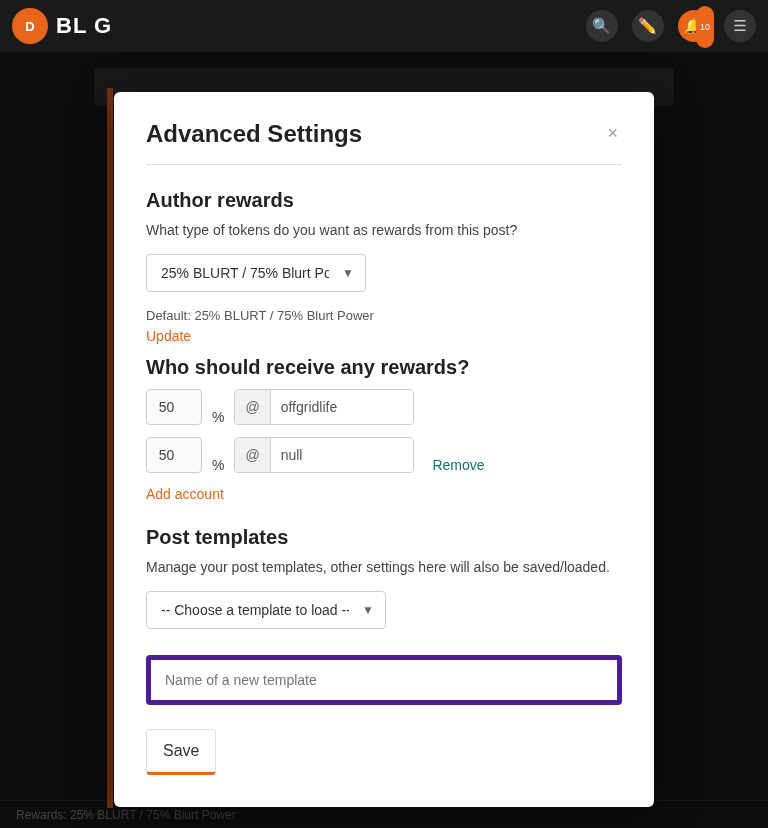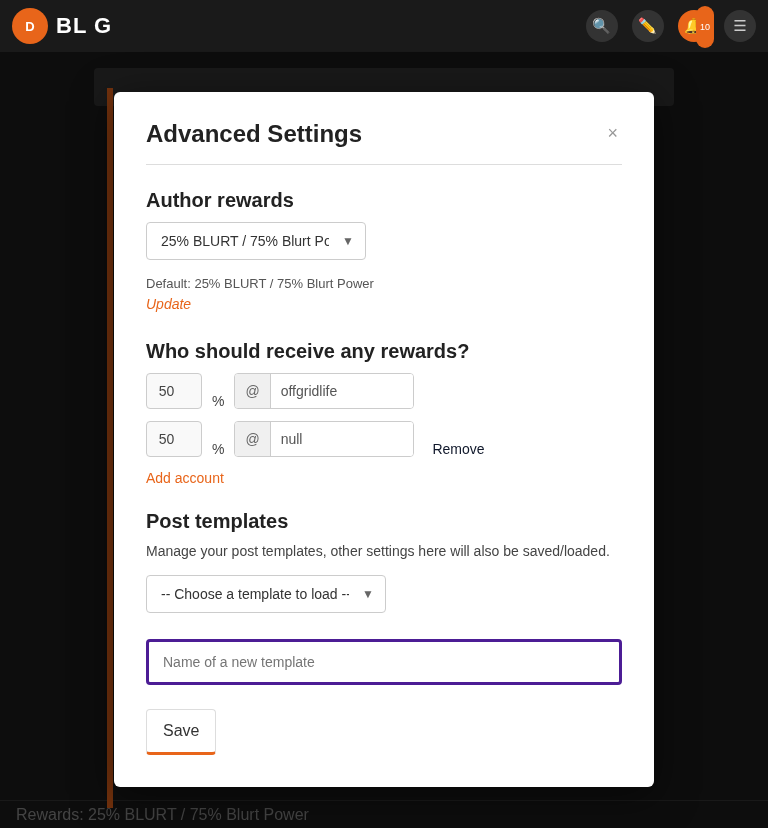--- a/index.html
+++ b/index.html
@@ -97,21 +97,21 @@
     .bottom-bar {
       position: absolute;
       bottom: 0;
       left: 0; right: 0;
       height: 28px;
       background: #1a1a1a;
       display: flex;
       align-items: center;
       padding: 0 16px;
       color: #888;
-      font-size: 16px;
+      font-size: 12px;
       border-top: 1px solid #333;
     }
 
     
     .orange-accent {
       position: absolute;
       left: 107px;
       top: 88px;
       width: 6px;
       height: 720px;
@@ -220,23 +220,22 @@
       font-size: 13px;
       color: #555;
       margin-bottom: 4px;
     }
 
     .update-link {
       color: #e8651a;
       font-size: 14px;
       text-decoration: none;
       cursor: pointer;
-      margin-bottom: 28px;
+      margin-bottom: 12px;
       display: inline-block;
-      font-style: italic;
     }
 
     
     .reward-row {
       display: flex;
       align-items: flex-end;
       gap: 10px;
       margin-bottom: 12px;
     }
 
@@ -276,41 +275,41 @@
     .at-input {
       border: none;
       padding: 9px 10px;
       font-size: 14px;
       color: #555;
       width: 100%;
       outline: none;
     }
 
     .remove-link {
-      color: #0f172a;
+      color: #0f766e;
       font-size: 14px;
       cursor: pointer;
       text-decoration: none;
       margin-left: 8px;
     }
 
     .add-account-link {
       color: #e8651a;
       font-size: 14px;
       cursor: pointer;
       text-decoration: none;
       margin-bottom: 24px;
       display: inline-block;
     }
 
     
     .template-input {
       width: 100%;
       padding: 12px 14px;
-      border: 3px solid #4c1d95;
+      border: 5px solid #4c1d95;
       border-radius: 4px;
       font-size: 14px;
       color: #aaa;
       outline: none;
       margin-top: 10px;
     }
 
     
     .save-btn {
       background: white;
@@ -363,20 +362,21 @@
     <div class="modal-header">
       <h2 class="modal-title">Advanced Settings</h2>
       <button class="close-btn">×</button>
     </div>
 
     <hr class="modal-divider">
 
     
     <div>
       <h3 class="section-title">Author rewards</h3>
+      <p class="section-desc">What type of tokens do you want as rewards from this post?</p>
 
       <div class="dropdown-wrapper">
         <select class="dropdown-select">
           <option>25% BLURT / 75% Blurt Power</option>
           <option>100% Blurt Power</option>
           <option>Decline payout</option>
         </select>
         <span class="dropdown-arrow">▼</span>
       </div>
 

